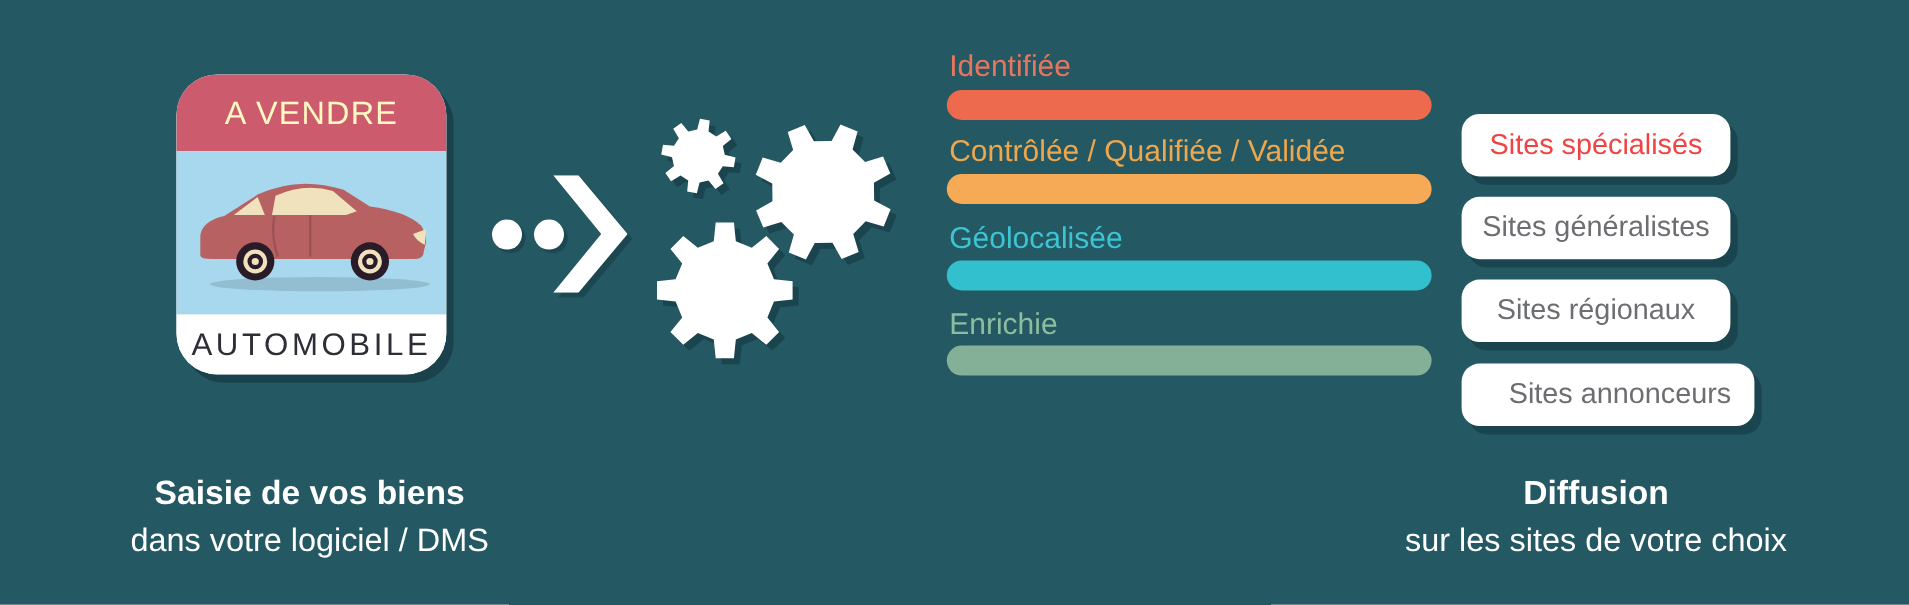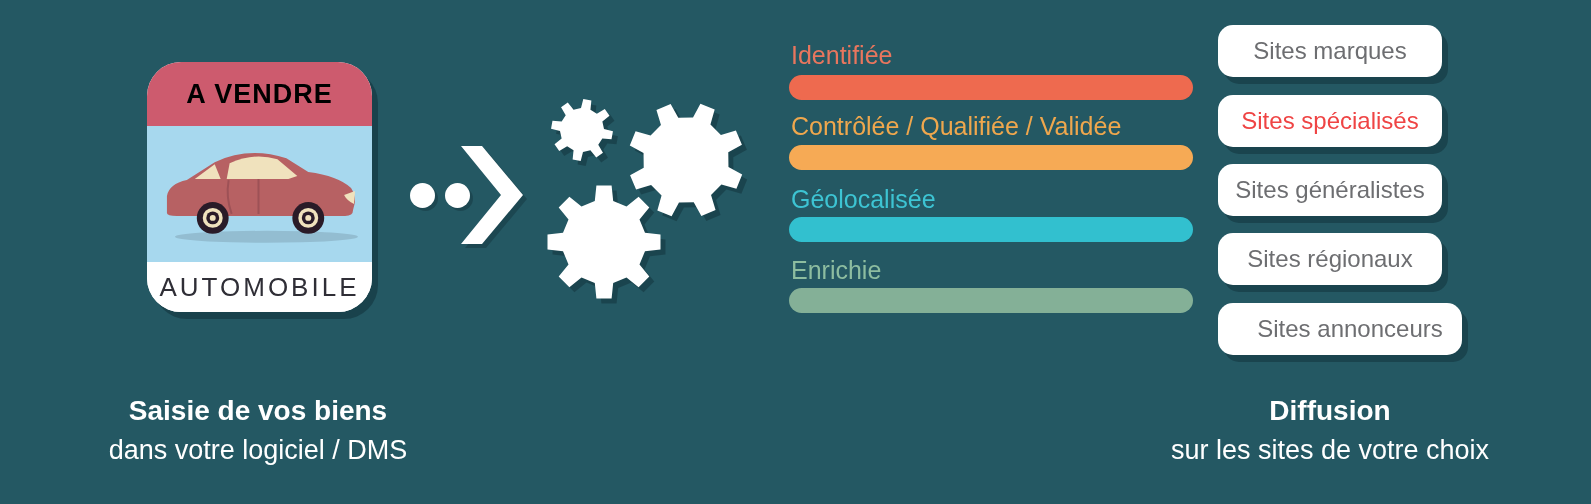--- a/index.html
+++ b/index.html
@@ -9,21 +9,21 @@
     background:#245863;
   }
   
   .card{
     position:absolute;left:147px;top:62px;width:225px;height:250px;
     border-radius:34px;overflow:hidden;background:#fff;
     box-shadow:6px 7px 0 rgba(13,39,48,.45);
   }
   .card-header{
     height:64px;display:flex;align-items:center;justify-content:center;
-    color:#000000;font-size:27px;font-weight:bold;letter-spacing:1px;
+    color:#fef9c3;font-size:27px;font-weight:normal;letter-spacing:1px;
   }
   .card-body{height:136px;position:relative;}
   .card-body svg{position:absolute;left:8px;top:6px;}
   .card-footer{
     height:50px;display:flex;align-items:center;justify-content:center;
     background:#fff;font-size:26px;letter-spacing:3px;
   }
   
   .dot{
     position:absolute;width:25px;height:25px;border-radius:50%;background:#fff;
@@ -106,23 +106,20 @@
 
   <div class="attr-label" style="top: 111px; color: rgb(239, 167, 77);">Contrôlée / Qualifiée / Validée</div>
   <div class="attr-bar" style="top: 145px; background: rgb(246, 170, 85);"></div>
 
   <div class="attr-label" style="top: 184px; color: rgb(61, 196, 211);">Géolocalisée</div>
   <div class="attr-bar" style="top: 217px; background: rgb(50, 192, 207);"></div>
 
   <div class="attr-label" style="top: 255px; color: rgb(141, 189, 160);">Enrichie</div>
   <div class="attr-bar" style="top: 288px; background: rgb(132, 176, 151);"></div>
 
-  <div class="site-box" style="top:25px;">
-      <span style="color: rgb(109, 110, 113);">Sites marques</span>
-    </div>
   <div class="site-box" style="top:95px;">
       <span style="color: #ef4444;">Sites spécialisés</span>
     </div>
   <div class="site-box" style="top:164px;">
       <span style="color: rgb(109, 110, 113);">Sites généralistes</span>
     </div>
   <div class="site-box" style="top:233px;">
       <span style="color: rgb(109, 110, 113);">Sites régionaux</span>
     </div>
   <div class="site-box" style="top:303px;padding-left:20px;">

